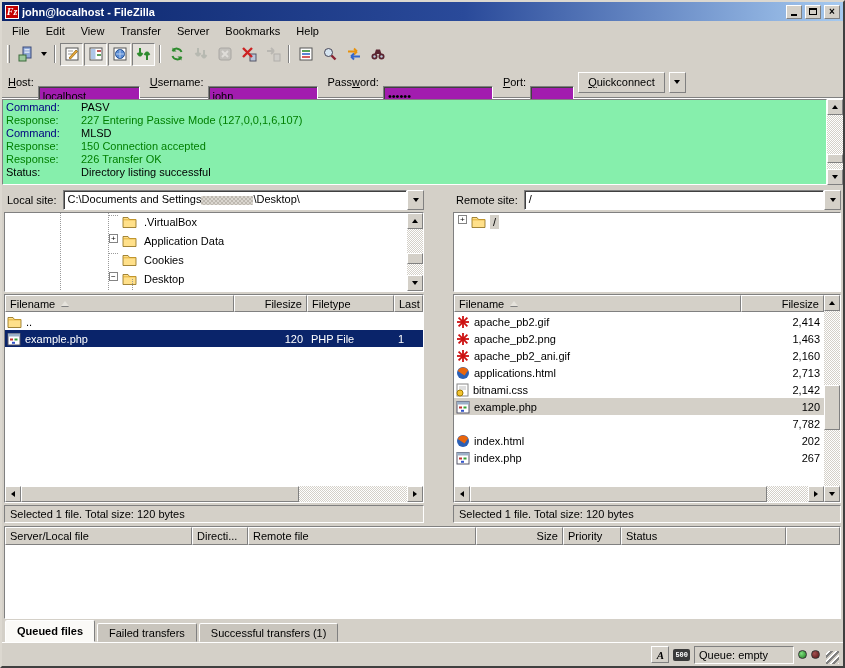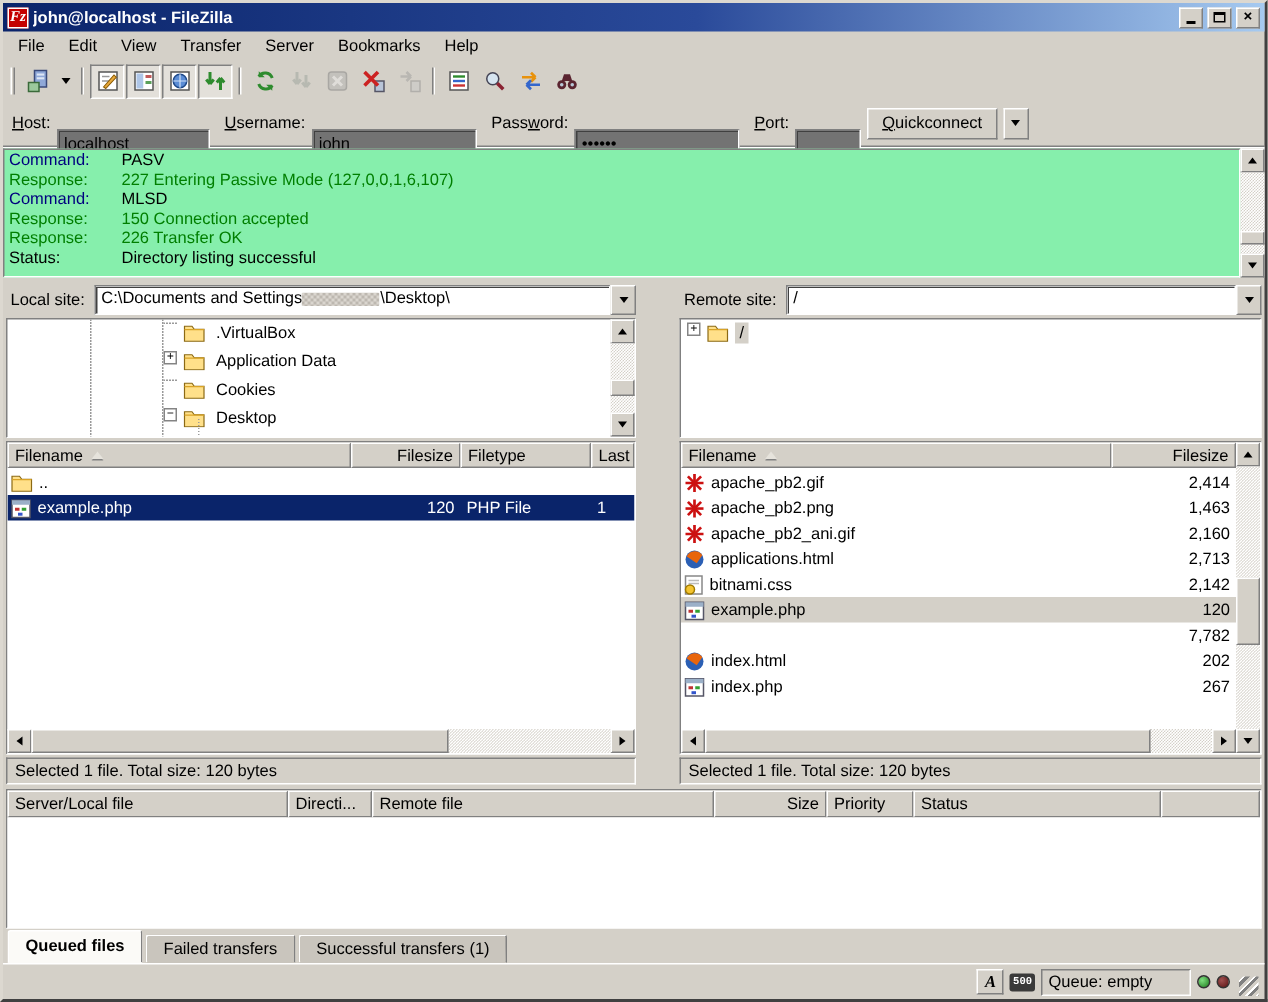--- a/index.html
+++ b/index.html
@@ -34,21 +34,21 @@
             border:1px solid transparent; }
   .tb-btn.pressed { border-color:#808080 #FFFFFF #FFFFFF #808080; background:#E3E0DA; }
   .tb-btn.disabled { opacity:.45; filter:grayscale(85%); }
   .tb-drop { width:13px; height:23px; display:flex; align-items:center; justify-content:center; }
 
   
   .qcbar { height:31px; flex:none; display:flex; align-items:center; gap:4px; padding:0 6px;
            border-bottom:1px solid #808080; box-shadow:0 1px 0 #fff; }
   .qc-label { white-space:nowrap; margin-left:6px; }
   .qc-label:first-child { margin-left:0; }
-  .qc-field { height:20px; background:#737373; border:1px solid; border-color:#808080 #fff #fff #808080;
+  .qc-field { height:20px; background:#a21caf; border:1px solid; border-color:#808080 #fff #fff #808080;
               box-shadow:inset 1px 1px 0 #404040; padding:2px 4px; font:11px "Liberation Sans",sans-serif;margin-top:28px; }
   .qc-btn { height:21px; padding:2px 9px; background:#D4D0C8; font:11px "Liberation Sans",sans-serif; }
   .qc-drop { width:17px; height:21px; background:#D4D0C8; display:flex; align-items:center; justify-content:center; }
 
   
   .logwrap { height:86px; flex:none; display:flex; margin:1px 0 2px 0; }
   .log-content { flex:1; background:#86efac; border:1px solid; border-color:#808080 #fff #fff #808080; overflow:hidden; padding-top:1px; }
   .log-line { display:flex; height:13px; line-height:13px; white-space:nowrap; }
   .log-label { width:78px; flex:none; padding-left:3px; }
   .c-command { color:#00007F; }
@@ -126,21 +126,21 @@
   
   .rc0 { width:287px; } .rc1 { flex:1; min-width:0; }
 
   .status-line { height:18px; flex:none; margin-top:2px; display:flex; align-items:center; padding:0 5px;
                  border:1px solid; border-color:#808080 #fff #fff #808080; }
 
   
   .queuewrap { flex:1; min-height:0; display:flex; flex-direction:column; margin:3px 2px 0 2px;
                border:1px solid; border-color:#808080 #fff #fff #808080; background:#fff; }
   .qheader { height:18px; flex:none; display:flex; background:#D4D0C8; overflow:hidden; }
-  .qc0{width:187px}.qc1{width:56px}.qc2{width:228px}.qc3{width:75px}.qc4{width:58px}.qc5{width:165px}.qc6{flex:1}
+  .qc0{width:187px}.qc1{width:56px}.qc2{width:228px}.qc3{width:87px}.qc4{width:58px}.qc5{width:165px}.qc6{flex:1}
   .qbody { flex:1; background:#fff; }
 
   
   .tabsrow { height:23px; flex:none; display:flex; align-items:flex-end; padding-left:3px; gap:2px; }
   .tab { height:19px; display:flex; align-items:center; padding:0 11px; background:#C9C5BD;
          border:1px solid; border-color:#fff #808080 transparent #fff; border-radius:2px 2px 0 0; }
   .tab.active { height:22px; background:#FBFAF7; font-weight:bold; }
 
   
   .statusbar { height:24px; flex:none; display:flex; align-items:center; gap:4px; padding:2px 4px;

